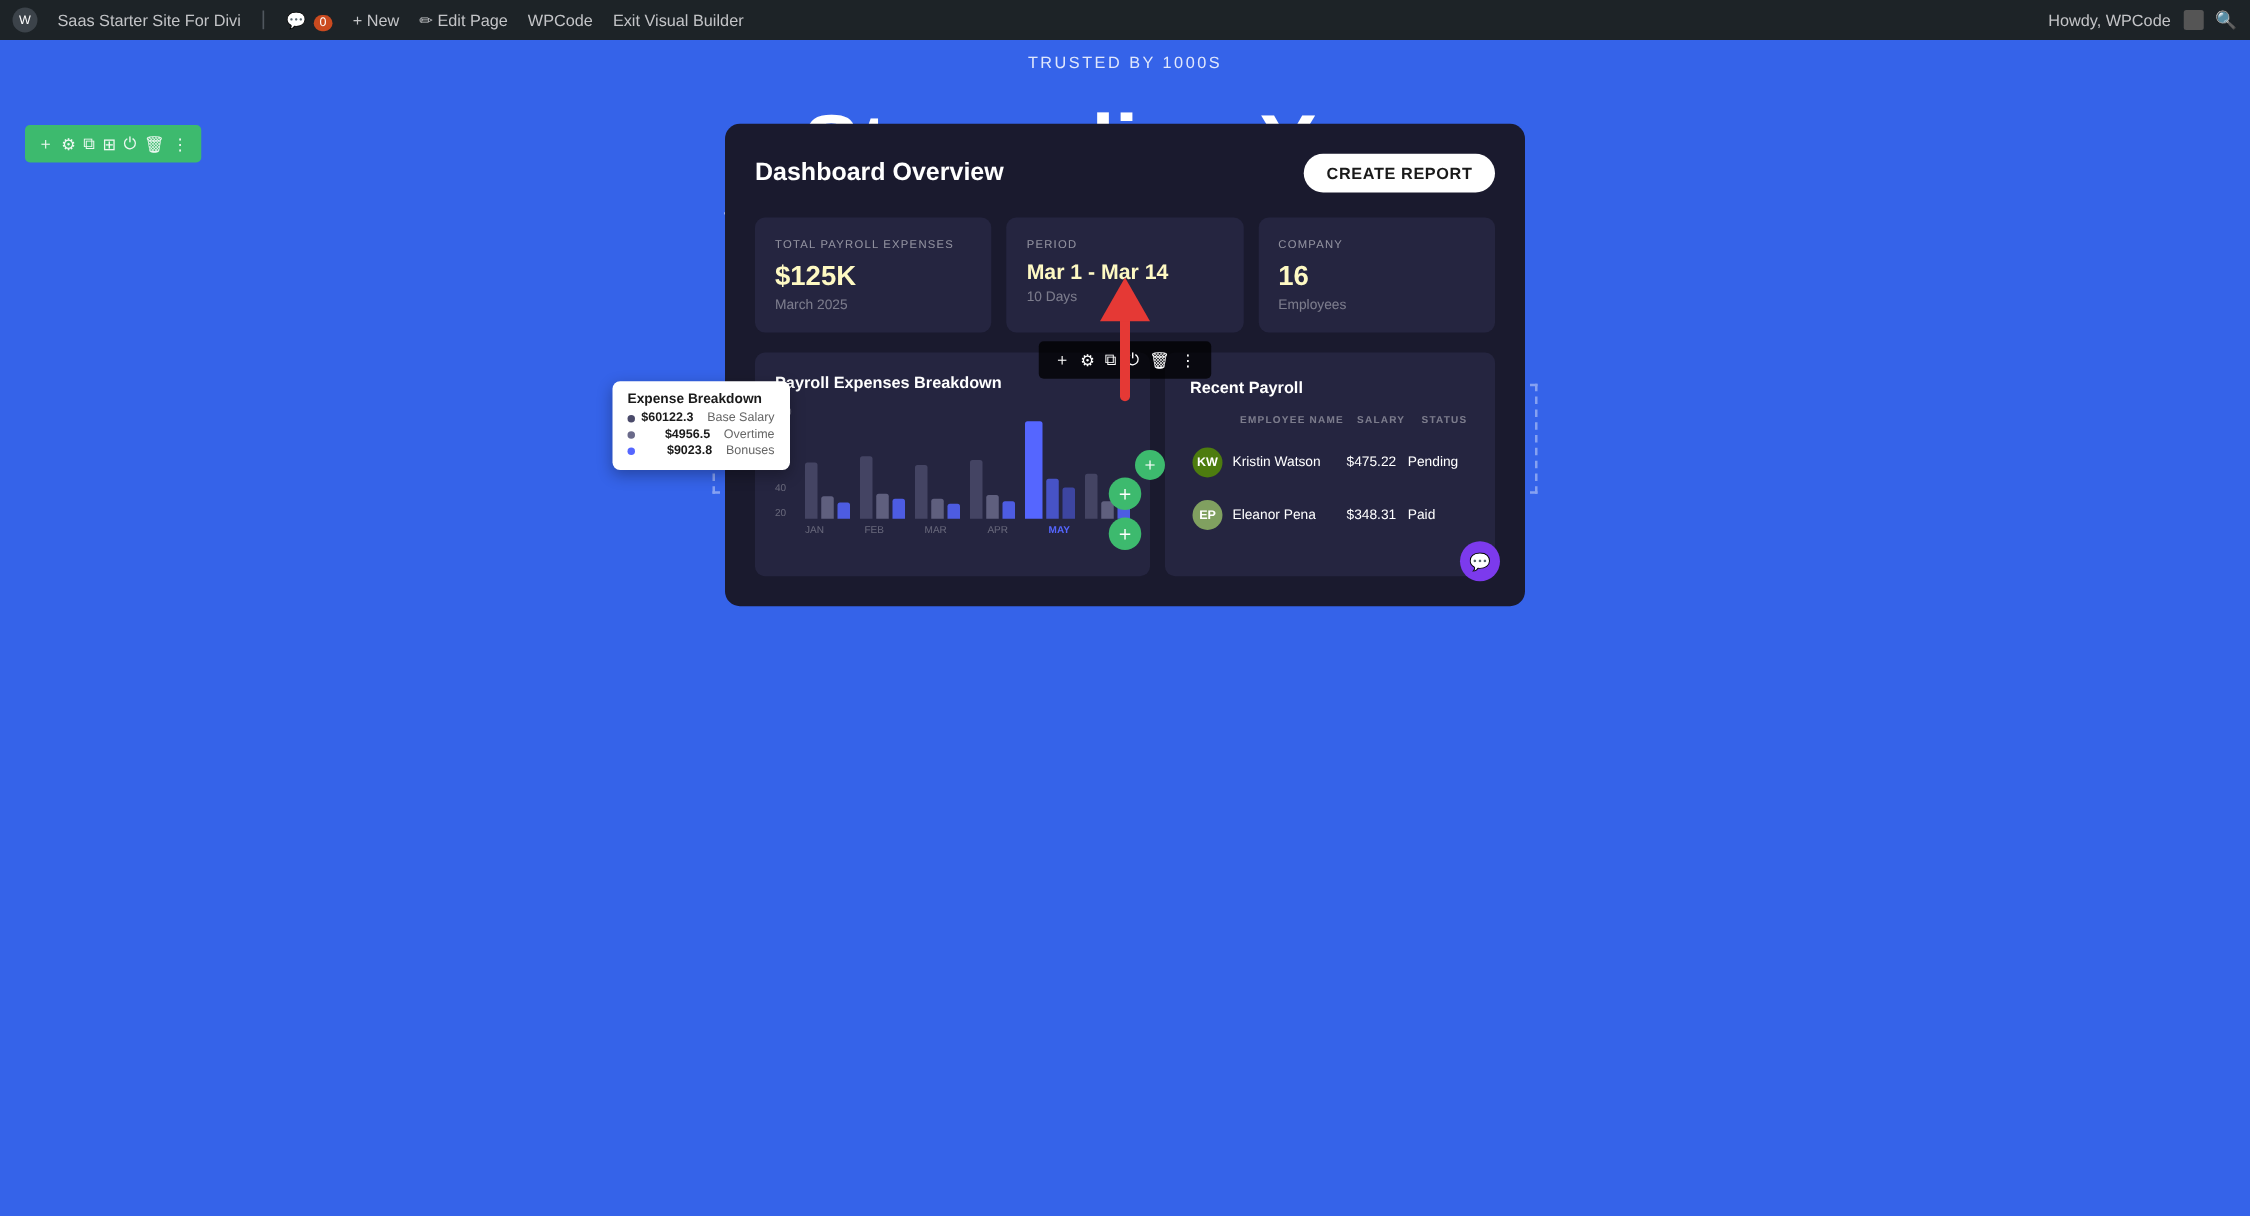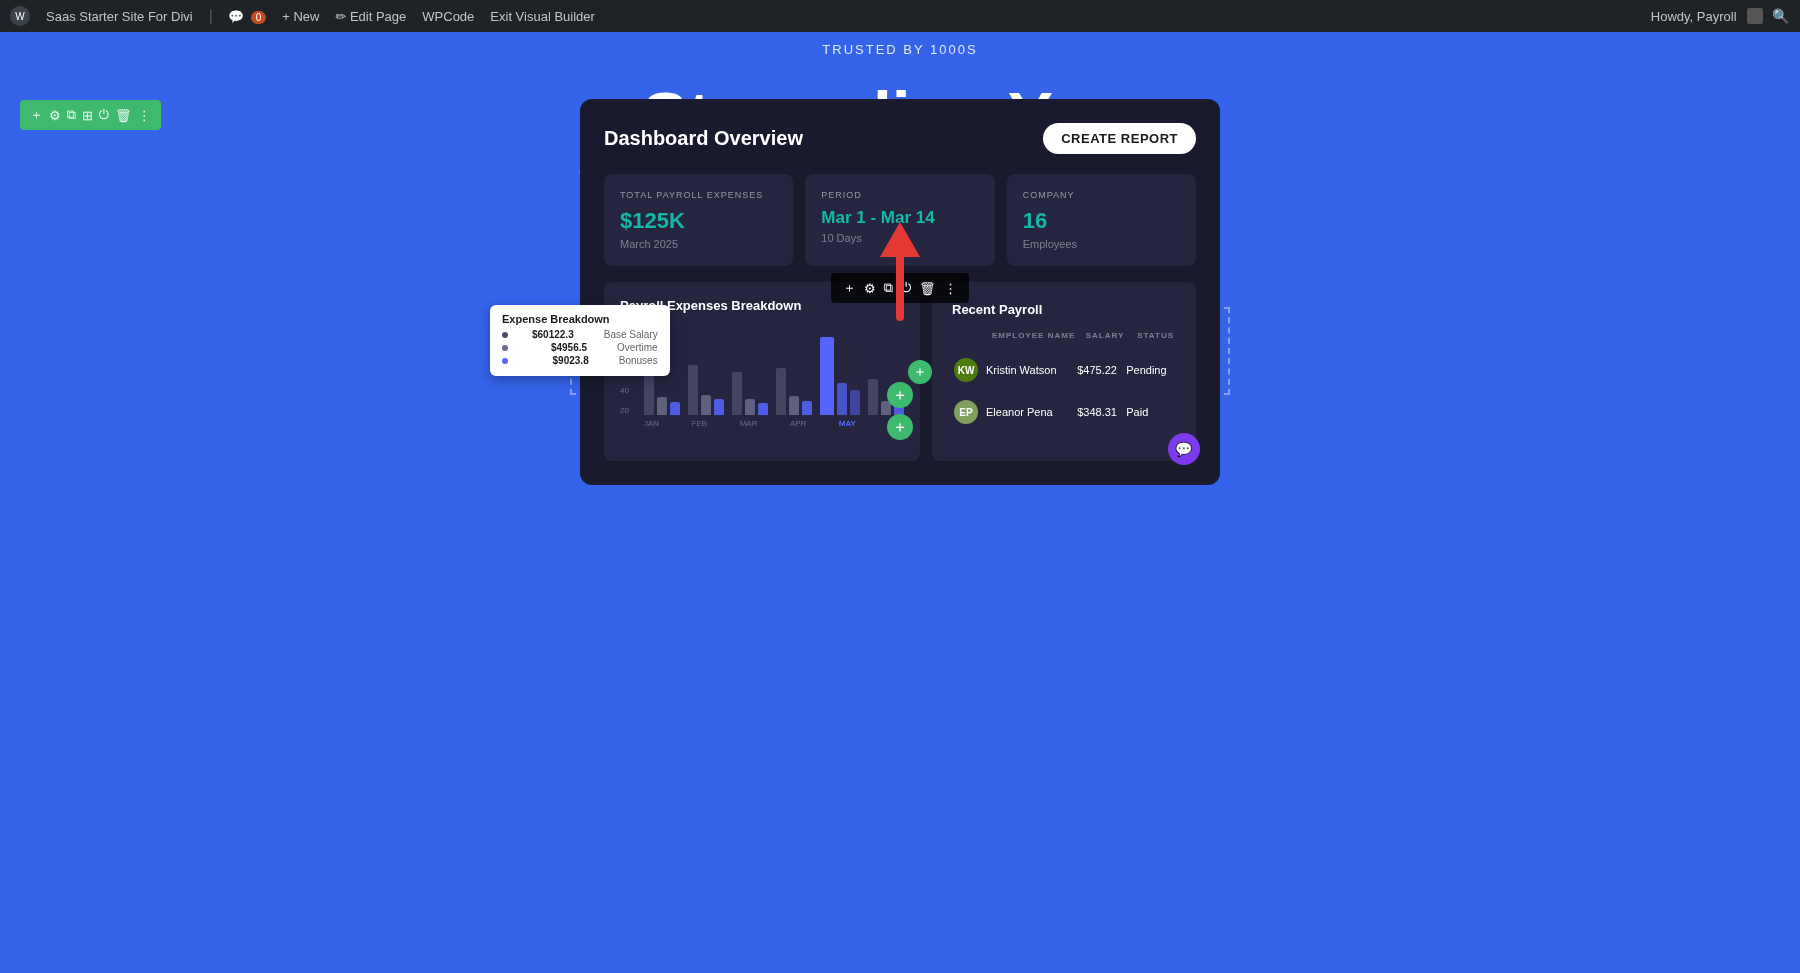--- a/index.html
+++ b/index.html
@@ -265,21 +265,21 @@
     .stat-label {
       font-size: 9px;
       color: rgba(255,255,255,0.5);
       text-transform: uppercase;
       letter-spacing: 1px;
       margin-bottom: 8px;
     }
     .stat-value {
       font-size: 22px;
       font-weight: 700;
-      color: #14b8a6;
+      color: #fef9c3;
       margin-bottom: 4px;
     }
     .stat-sub {
       font-size: 11px;
       color: rgba(255,255,255,0.4);
     }
 
     
     .bottom-row {
       display: grid;
@@ -339,21 +339,21 @@
       background: #fff;
       color: #1a1a1a;
       border-radius: 6px;
       padding: 8px 12px;
       font-size: 10px;
       white-space: nowrap;
       box-shadow: 0 4px 12px rgba(0,0,0,0.3);
       z-index: 10;
     }
     .tooltip-title { font-weight: 700; margin-bottom: 4px; font-size: 11px; }
-    .tooltip-row { display: flex; align-items: center; gap: 24px; margin-bottom: 2px; }
+    .tooltip-row { display: flex; align-items: center; gap: 5px; margin-bottom: 2px; }
     .tooltip-dot { width: 6px; height: 6px; border-radius: 50%; }
     .tooltip-dot.d1 { background: #4a4a6a; }
     .tooltip-dot.d2 { background: #6a6a8a; }
     .tooltip-dot.d3 { background: #5566ff; }
     .tooltip-key { color: #666; }
     .tooltip-val { font-weight: 600; margin-left: auto; }
 
     
     .y-labels {
       position: absolute;
@@ -444,21 +444,21 @@
   <span class="bar-item">Saas Starter Site For Divi</span>
   <span class="bar-sep">|</span>
   <span class="bar-item">
     💬 <span class="comments-count">0</span>
   </span>
   <span class="bar-item">+ New</span>
   <span class="bar-item">✏ <span>Edit Page</span></span>
   <span class="bar-item">WPCode</span>
   <span class="bar-item">Exit Visual Builder</span>
   <div class="right-side">
-    <span class="howdy">Howdy, Payroll</span>
+    <span class="howdy">Howdy, WPCode</span>
     <div class="avatar"></div>
     <span class="search-icon-bar">🔍</span>
   </div>
 </div>
 
 <div class="page-wrapper">
 
   <div class="section-toolbar">
     <span class="toolbar-icon">＋</span>
     <span class="toolbar-icon">⚙</span>

